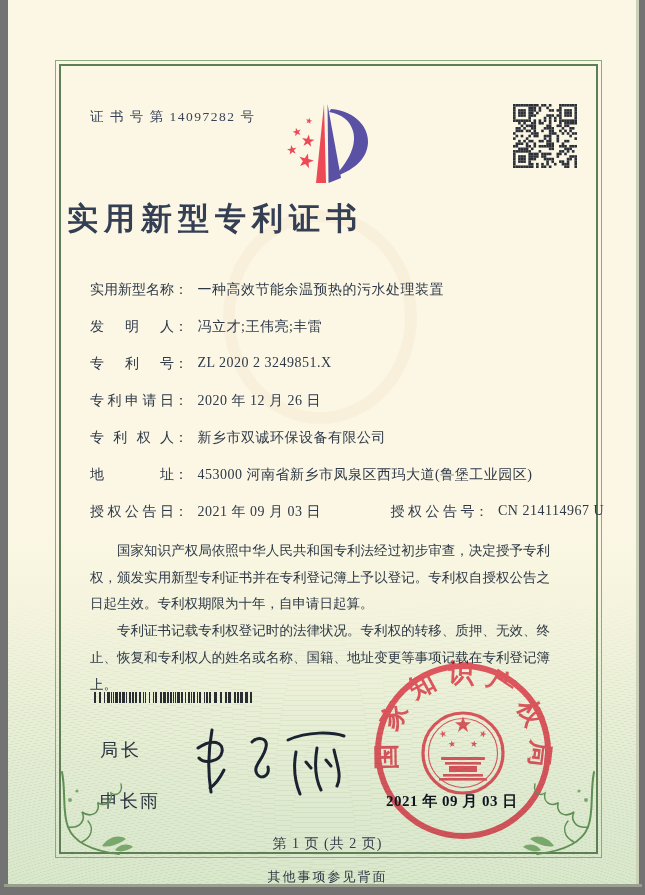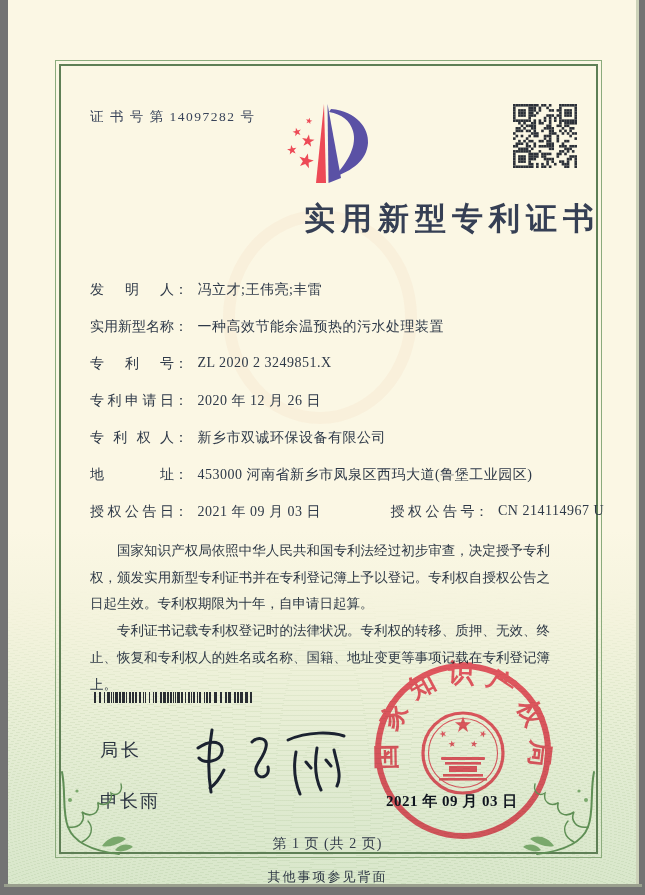--- a/index.html
+++ b/index.html
@@ -13,22 +13,22 @@
     mask-image:linear-gradient(180deg,transparent 0,#000 45%);}
   .scan-edge-right{position:absolute;left:636px;top:0;width:3px;height:884px;background:#ccd2b9;}
   .scan-edge-bottom{position:absolute;left:4px;top:884px;width:638px;height:3px;background:#9aa08e;}
   .watermark{position:absolute;left:215px;top:210px;width:170px;height:190px;border-radius:50%;
     border:12px solid rgba(228,150,120,0.07);}
   .frame{position:absolute;left:47px;top:60px;width:545px;height:796px;border:1px solid #8aab7c;}
   .frame-inner{position:absolute;left:3px;top:3px;right:3px;bottom:3px;border:2.5px solid #5e7f55;}
   .cert-no{position:absolute;left:82px;top:108px;font-size:13.5px;letter-spacing:1.5px;color:#39445a;}
   .logo{position:absolute;left:277px;top:96px;width:96px;height:96px;}
   .qr{position:absolute;left:505px;top:104px;width:64px;height:64px;}
-  .title{position:absolute;left:47px;top:198px;width:545px;text-align:right;
-    font-size:31px;font-weight:600;letter-spacing:6px;color:#353f54;}
+  .title{position:absolute;left:47px;top:198px;width:545px;text-align:left;
+    font-size:31px;font-weight:600;letter-spacing:6px;color:#353f54;padding-left:12px;}
   .fields{position:absolute;left:82px;top:281px;width:478px;font-size:14px;color:#2e3948;}
   .f-row{height:22px;margin-bottom:15px;white-space:nowrap;}
   .f-label{display:inline-block;width:84px;text-align:justify;text-align-last:justify;vertical-align:top;}
   .f-colon{display:inline-block;vertical-align:top;}
   .f-value{display:inline-block;margin-left:6px;vertical-align:top;letter-spacing:.5px;}
   .f-pair2{display:inline-block;margin-left:66px;}
   .paras{position:absolute;left:82px;top:538px;width:460px;font-size:13.5px;line-height:1.98;
     text-align:justify;color:#2e3946;}
   .paras p{margin:0;text-indent:2em;}
   .barcode{position:absolute;left:86px;top:692px;width:163px;height:11px;}
@@ -383,26 +383,26 @@
         <rect x="35.84" y="61.44" width="2.61" height="2.61" fill="#2b3038"></rect>
         <rect x="51.20" y="61.44" width="2.61" height="2.61" fill="#2b3038"></rect>
         <rect x="53.76" y="61.44" width="2.61" height="2.61" fill="#2b3038"></rect>
         <rect x="61.44" y="61.44" width="2.61" height="2.61" fill="#2b3038"></rect>
       </svg>
 
     <div class="title">实用新型专利证书</div>
 
     <div class="fields">
       <div class="f-row">
+        <span class="f-label">实用新型名称</span><span class="f-colon">：</span>
+        <span class="f-value">一种高效节能余温预热的污水处理装置</span>
+      </div>
+      <div class="f-row">
         <span class="f-label">发明人</span><span class="f-colon">：</span>
         <span class="f-value">冯立才;王伟亮;丰雷</span>
-      </div>
-      <div class="f-row">
-        <span class="f-label">实用新型名称</span><span class="f-colon">：</span>
-        <span class="f-value">一种高效节能余温预热的污水处理装置</span>
       </div>
       <div class="f-row">
         <span class="f-label">专利号</span><span class="f-colon">：</span>
         <span class="f-value">ZL 2020 2 3249851.X</span>
       </div>
       <div class="f-row">
         <span class="f-label">专利申请日</span><span class="f-colon">：</span>
         <span class="f-value">2020 年 12 月 26 日</span>
       </div>
       <div class="f-row">

